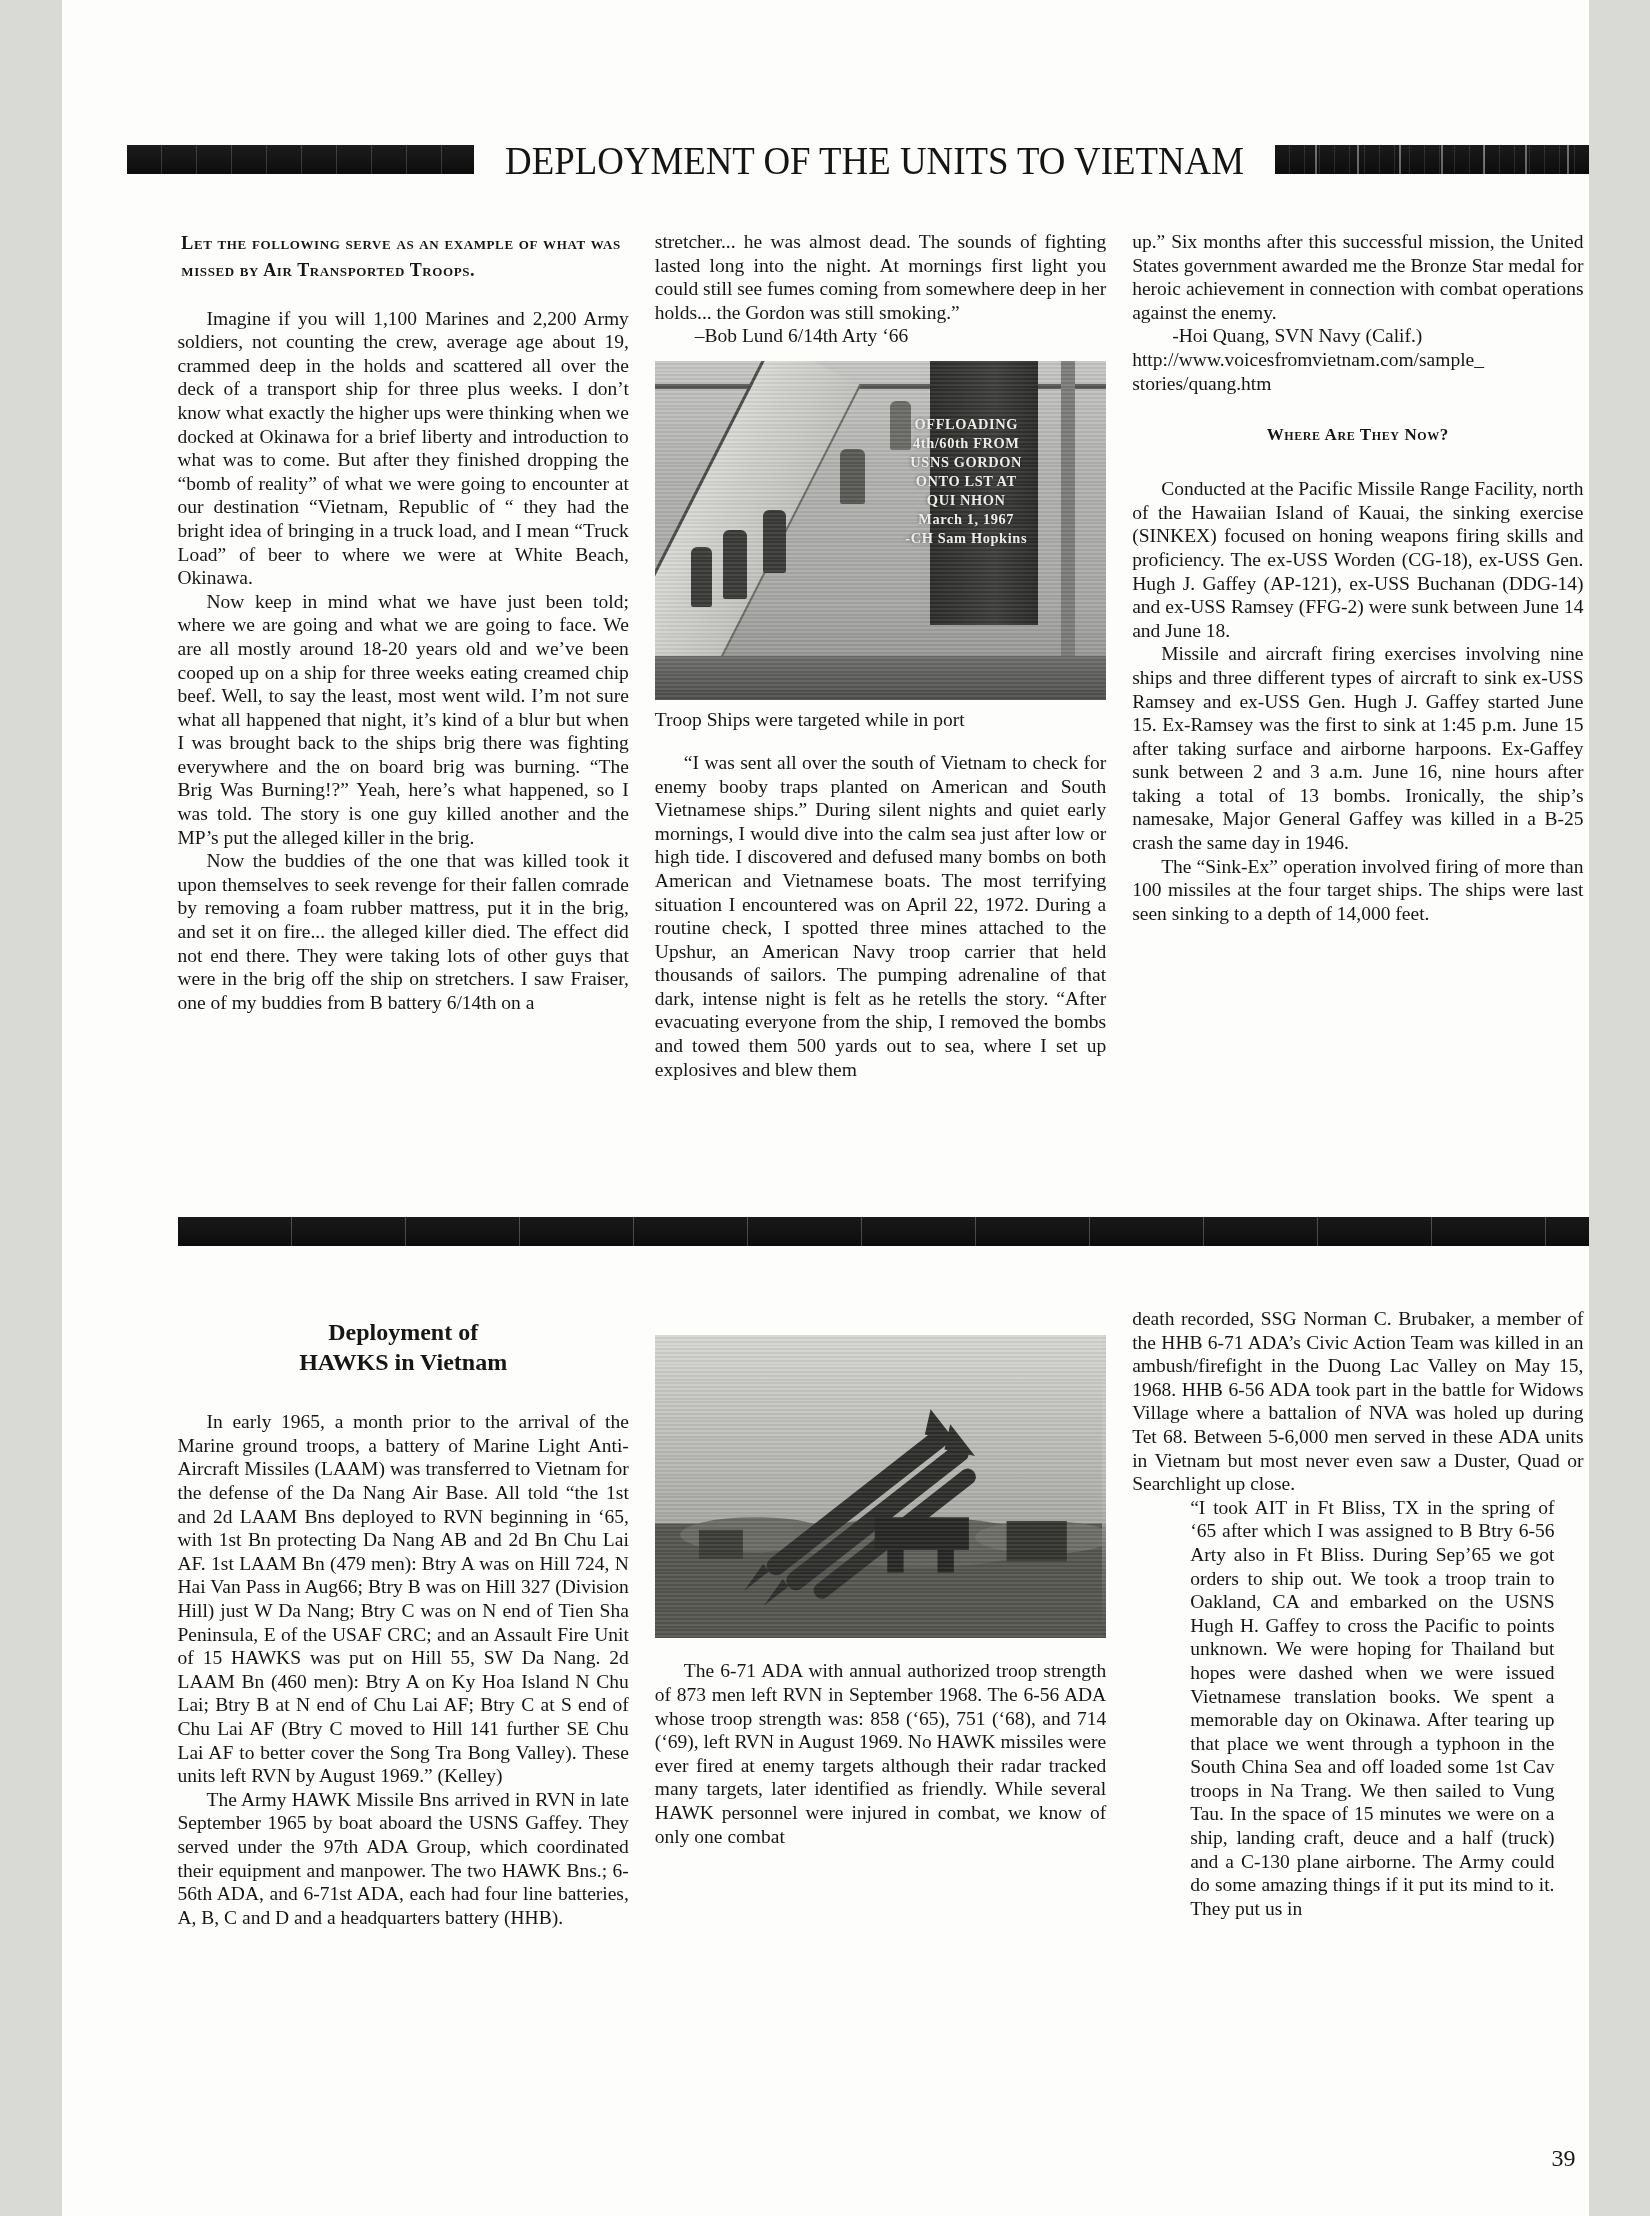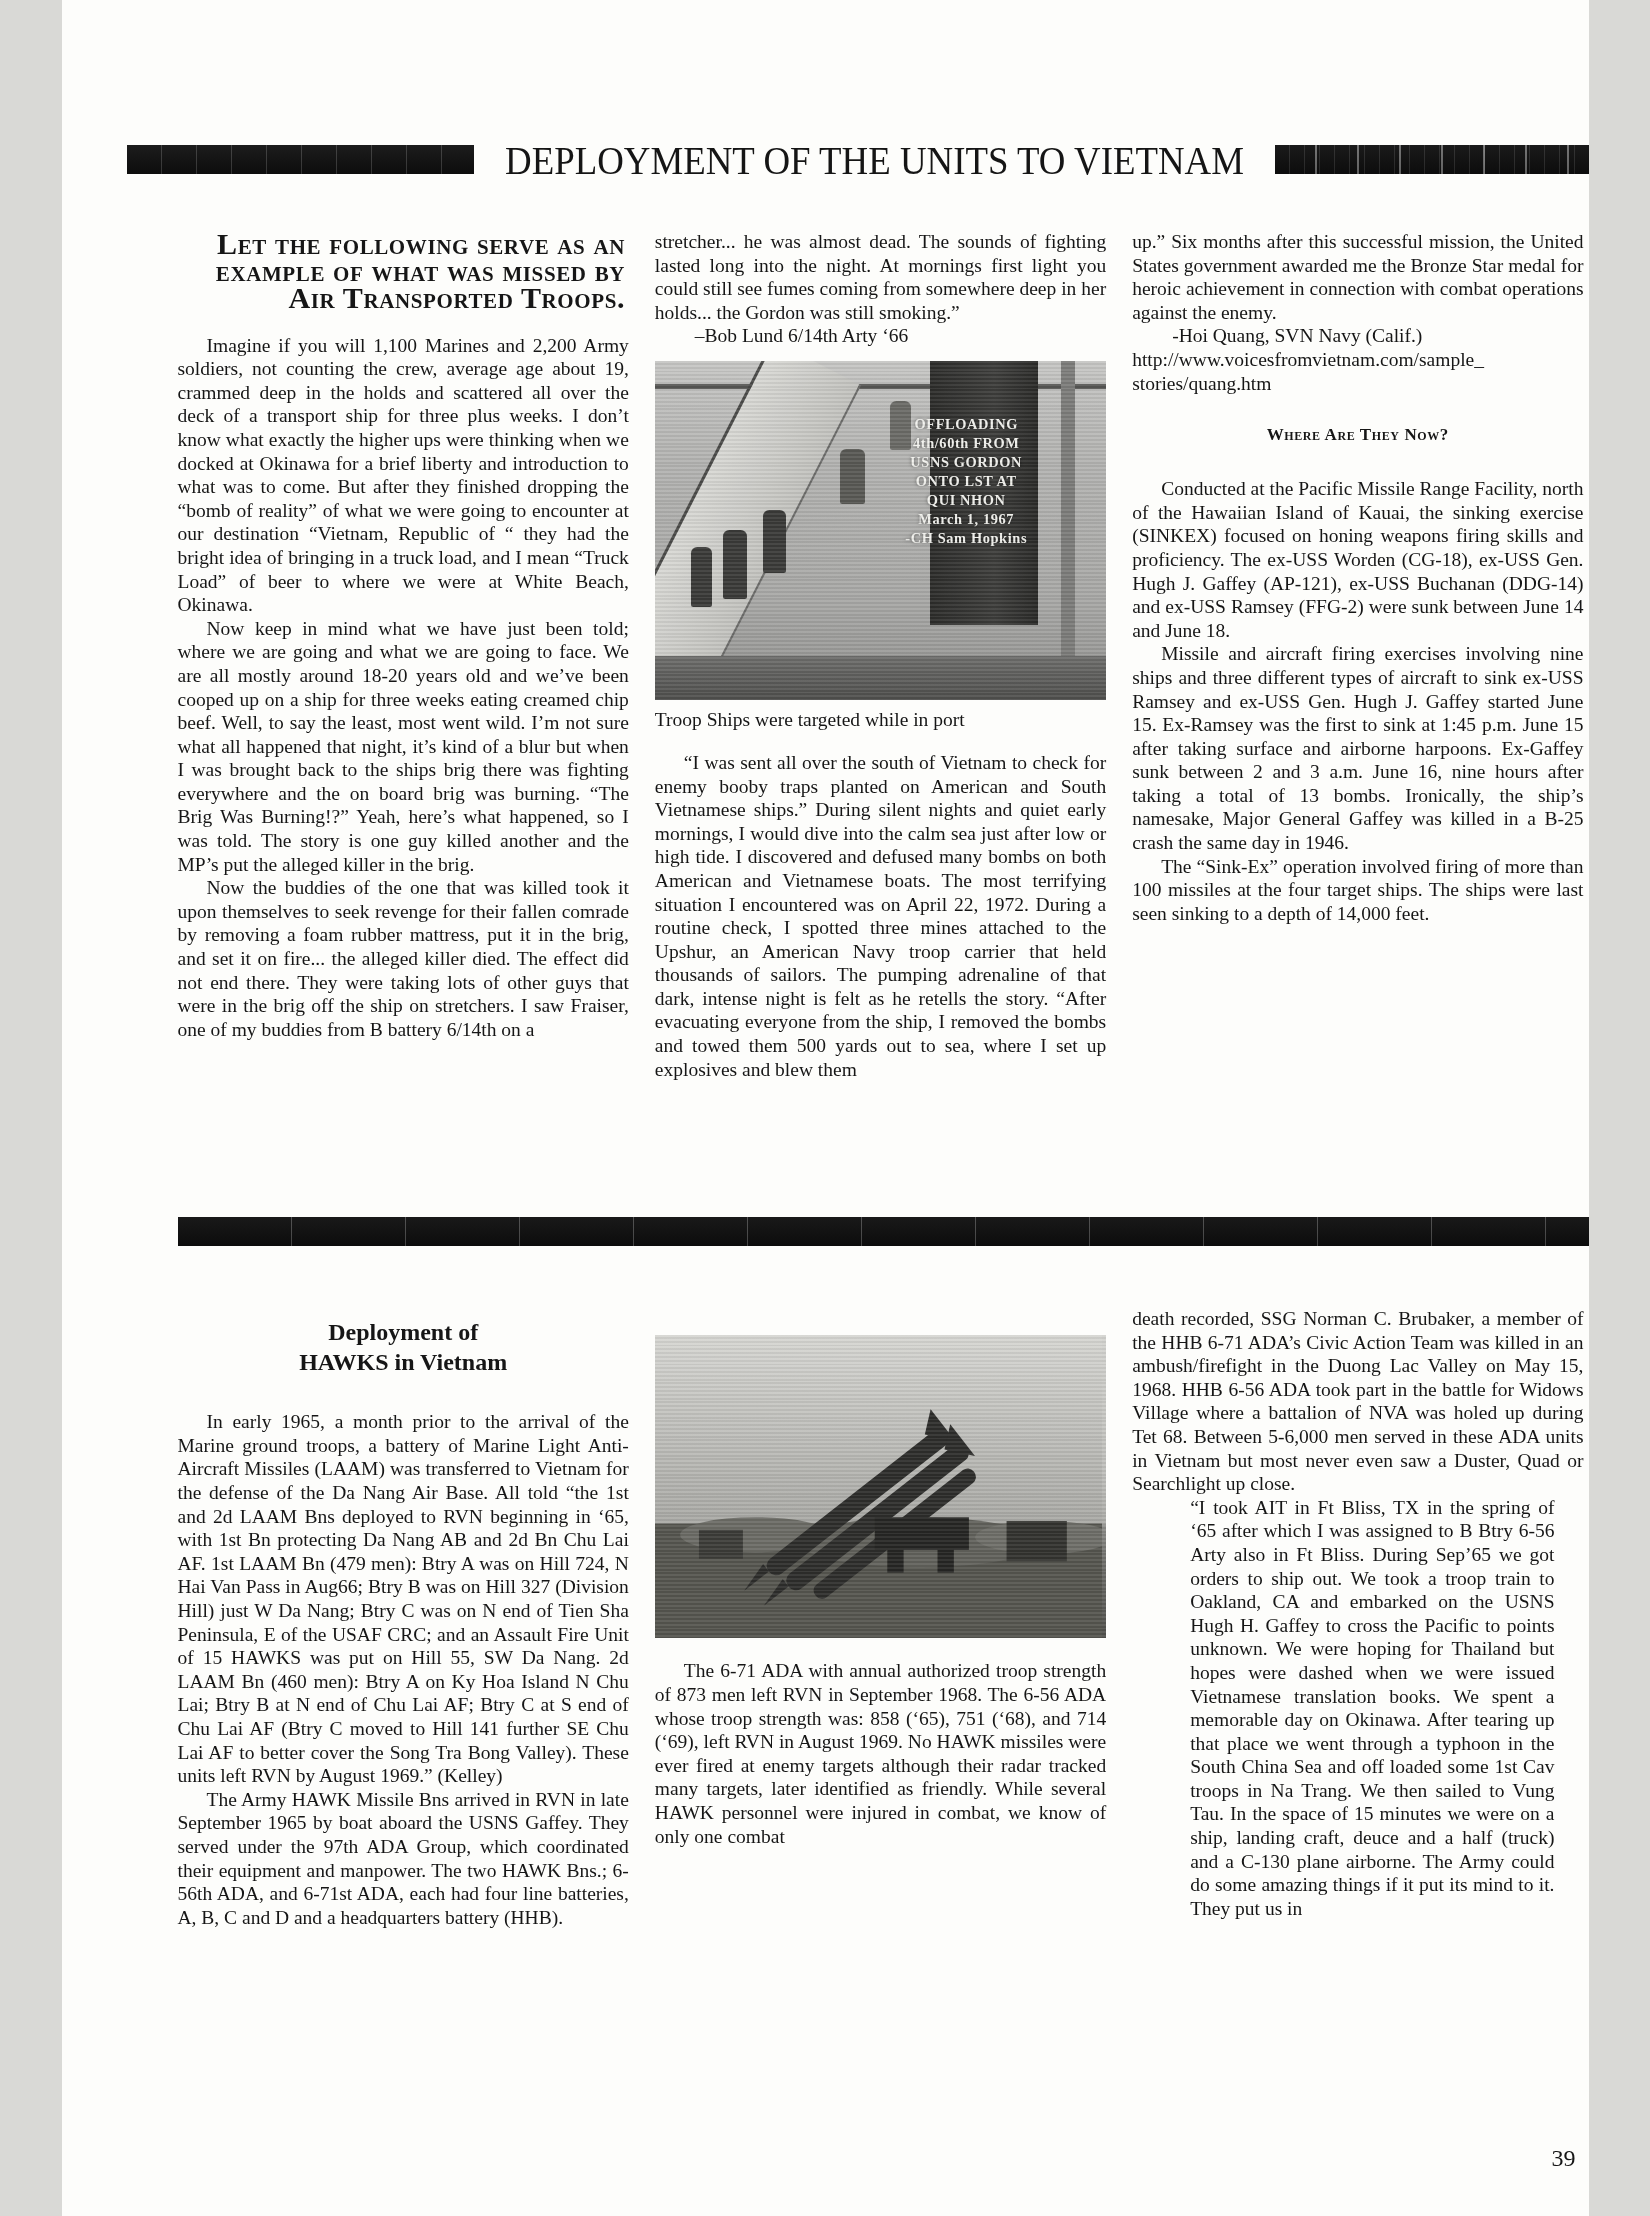--- a/index.html
+++ b/index.html
@@ -27,22 +27,22 @@
   .grid{position:absolute;left:116px;width:1406px;display:grid;grid-template-columns:repeat(3,1fr);column-gap:26px;}
   .grid.top{top:230px;}
   .grid.bottom{top:1307px;}
   .col{font-size:19.5px;line-height:23.6px;}
   .col p{margin:0;text-align:justify;}
   p.indent{text-indent:29px;}
   p.noindent{text-indent:0;}
   .attribution{text-align:left !important;text-indent:40px !important;}
   .url-line{white-space:pre-line;word-break:break-all;text-align:left !important;font-family:Liberation Serif, serif;}
   .sc-heading{
-    font-variant:small-caps;font-weight:600;text-align:right;
-    font-size:30px;line-height:27px;letter-spacing:0.6px;
+    font-variant:small-caps;font-weight:600;text-align:left;
+    font-size:18px;line-height:27px;letter-spacing:0.6px;
     margin:0 3.8px 22.6px 3.8px;
   }
   .wn-heading{
     font-variant:small-caps;font-weight:600;text-align:center;
     font-size:17px;line-height:28px;letter-spacing:0.6px;
     margin:26px 0 28px 0;
   }
   .hawks-heading{font-weight:700;font-size:24px;line-height:29.5px;text-align:center;margin:11.3px 0 33px 0;}
   .photo-caption{text-align:center;margin:8.8px 0 19px 0 !important;}
   .quote-block{margin-top:26px;padding-left:58px;padding-right:29px;}

